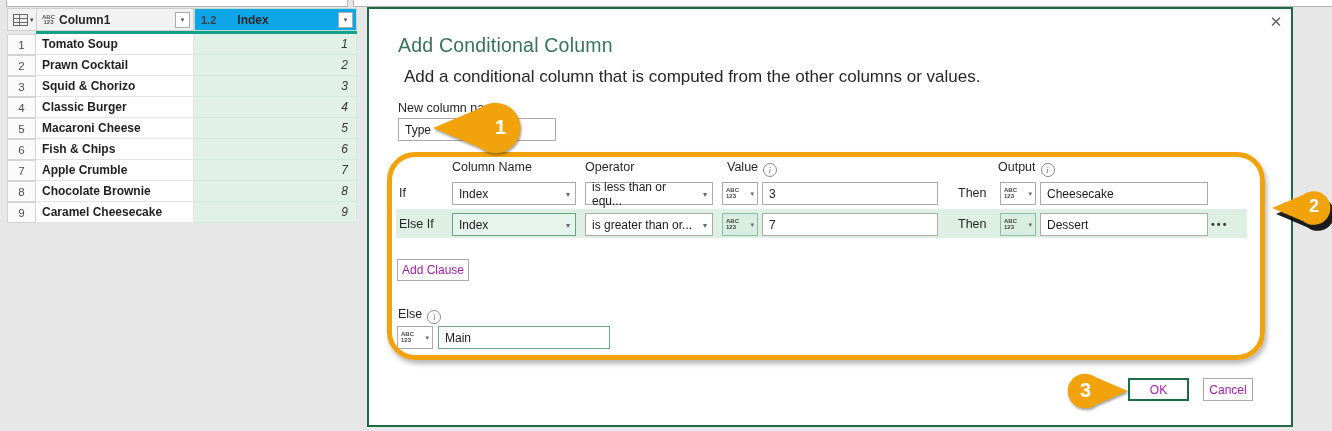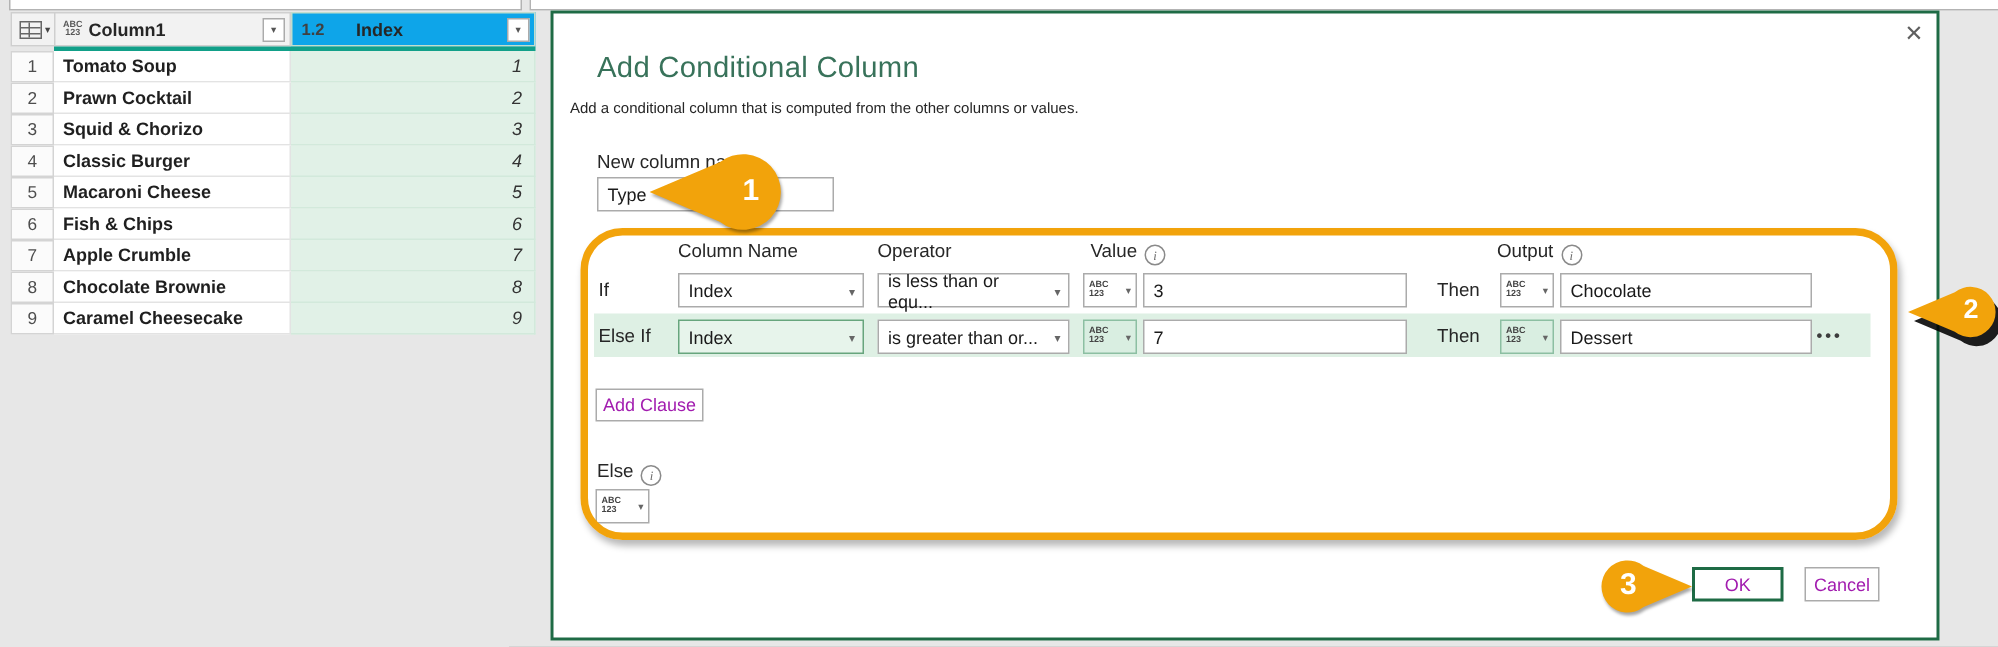--- a/index.html
+++ b/index.html
@@ -34,21 +34,21 @@
     background:
       linear-gradient(#666,#666) 0 3px/100% 1px no-repeat,
       linear-gradient(#666,#666) 0 7px/100% 1px no-repeat,
       linear-gradient(#666,#666) 5px 0/1px 100% no-repeat;}
   .cornercaret{font-size:7px;color:#444;margin-left:2px;}
 
   
   .dialog{position:absolute;left:367px;top:7px;width:926px;height:420px;background:#fff;
     border:2px solid #1e6b45;box-sizing:border-box;}
   .dlg-title{position:absolute;left:398px;top:34px;font-size:19.5px;color:#38725a;letter-spacing:.2px;}
-  .dlg-sub{position:absolute;left:380px;top:67px;font-size:10px;color:#262626;}
+  .dlg-sub{position:absolute;left:404px;top:67px;font-size:17px;color:#262626;}
   .lbl{position:absolute;font-size:12.5px;color:#262626;}
   .close-x{position:absolute;left:1266px;top:12px;width:20px;height:20px;display:flex;align-items:center;
     justify-content:center;font-size:15px;color:#5f5f5f;cursor:default;}
 
   .tinput{position:absolute;height:23px;background:#fff;border:1px solid #ababab;box-sizing:border-box;
     display:flex;align-items:center;padding-left:6px;font-size:12px;color:#1a1a1a;}
   .tinput.focus{border-color:#6fa886;}
 
   .dd{position:absolute;height:23px;background:#fff;border:1px solid #ababab;box-sizing:border-box;
     display:flex;align-items:center;padding:0 16px 0 6px;font-size:12px;color:#1a1a1a;}
@@ -204,21 +204,21 @@
     </div>
     <div class="lbl" style="left:958px;top:186px;">Then</div>
     <div class="abcbtn" style="left:1000px;top:182px;">
       <span class="stack">
         <span>ABC</span>
           <span>123</span>
       </span>
       <span class="caret">▾</span>
     </div>
     <div class="tinput" style="left:1040px;top:182px;width:168px;">
-      <span>Chocolate</span>
+      <span>Cheesecake</span>
     </div>
   </div>
 
   <div>
     <div class="lbl" style="left:399px;top:217px;">Else If</div>
     <div class="dd focus" style="left:452px;top:213px;width:124px;background:#e7f4eb;">
       <span>Index</span>
       <span class="caret">▾</span>
     </div>
     <div class="dd" style="left:585px;top:213px;width:128px;">
@@ -254,20 +254,23 @@
   <div class="lbl" style="left:398px;top:307px;">
     <span>Else</span><span class="info">i</span>
   </div>
   <div class="abcbtn" style="left:397px;top:326px;">
     <span class="stack">
       <span>ABC</span>
         <span>123</span>
     </span>
     <span class="caret">▾</span>
   </div>
+  <div class="tinput focus" style="left:438px;top:326px;width:172px;">
+    <span>Main</span>
+  </div>
 
   <div class="pushbtn primary" style="left:1128px;top:378px;width:61px;height:23px;">OK</div>
   <div class="pushbtn" style="left:1203px;top:378px;width:50px;height:23px;">Cancel</div>
 
   <div class="hl-rect"></div>
 
   <div class="callout" style="left:433px;top:101px;width:90px;height:54px;">
     <svg width="90" height="54" viewBox="0 0 100 60" style="filter:drop-shadow(1px 2px 1px rgba(0,0,0,.35));">
       <path d="M0,30 L52,8 A28,28 0 1 1 52,52 Z" fill="#f2a30b"></path>
     </svg>

